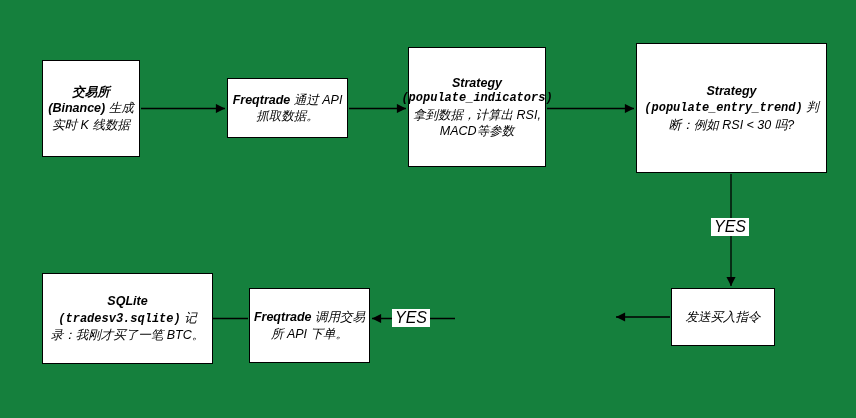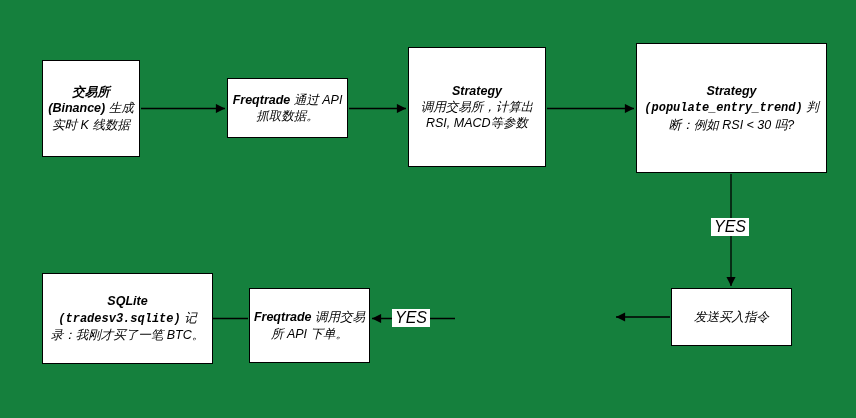--- a/index.html
+++ b/index.html
@@ -47,29 +47,30 @@
   <div class="node" style="left:42px;top:60px;width:98px;height:97px;">
     <div><span class="b">交易所 (Binance)</span><span> 生成实时 K 线数据</span></div>
   </div>
 
   <div class="node" style="left:227px;top:78px;width:121px;height:60px;">
     <div><span class="b">Freqtrade</span><span> 通过 API 抓取数据。</span></div>
   </div>
 
   <div class="node" style="left:408px;top:47px;width:138px;height:120px;">
     <div class="b">Strategy</div>
-    <div>调用交易所，计算出 RSI, MACD等参数</div>
+    <div class="code codeline">(populate_indicators)</div>
+    <div>拿到数据，计算出 RSI, MACD等参数</div>
   </div>
 
   <div class="node" style="left:636px;top:43px;width:191px;height:130px;">
     <div class="b">Strategy</div>
     <div><span class="code">(populate_entry_trend)</span><span> 判断：例如 RSI &lt; 30 吗?</span></div>
   </div>
 
-  <div class="node" style="left:671px;top:288px;width:121px;height:58px;">
+  <div class="node" style="left:671px;top:288px;width:104px;height:58px;">
     <div>发送买入指令</div>
   </div>
 
 
   <div class="node" style="left:249px;top:288px;width:121px;height:75px;">
     <div><span class="b">Freqtrade</span><span> 调用交易所 API 下单。</span></div>
   </div>
 
   <div class="node" style="left:42px;top:273px;width:171px;height:91px;">
     <div class="b">SQLite</div>

